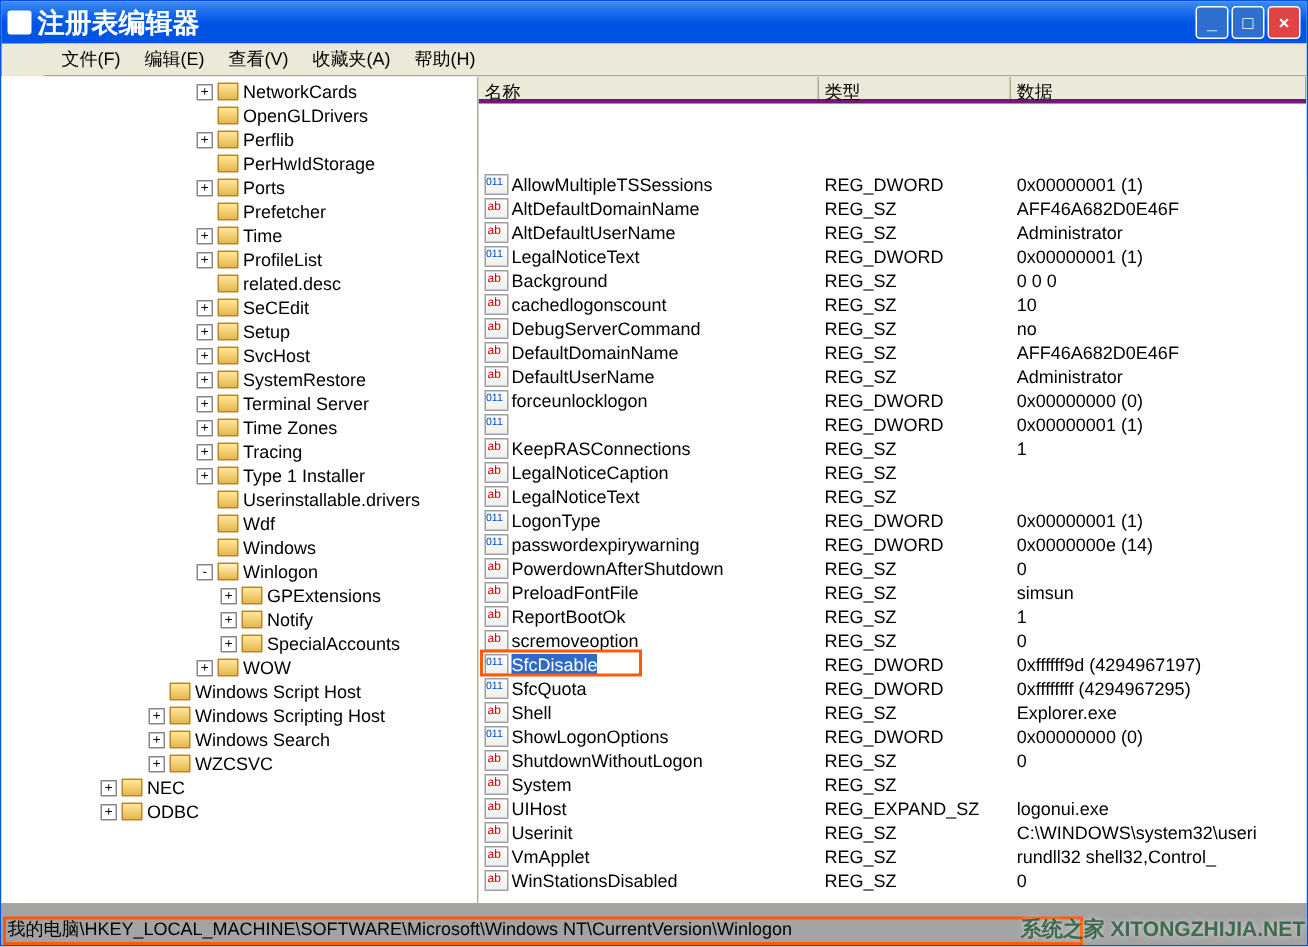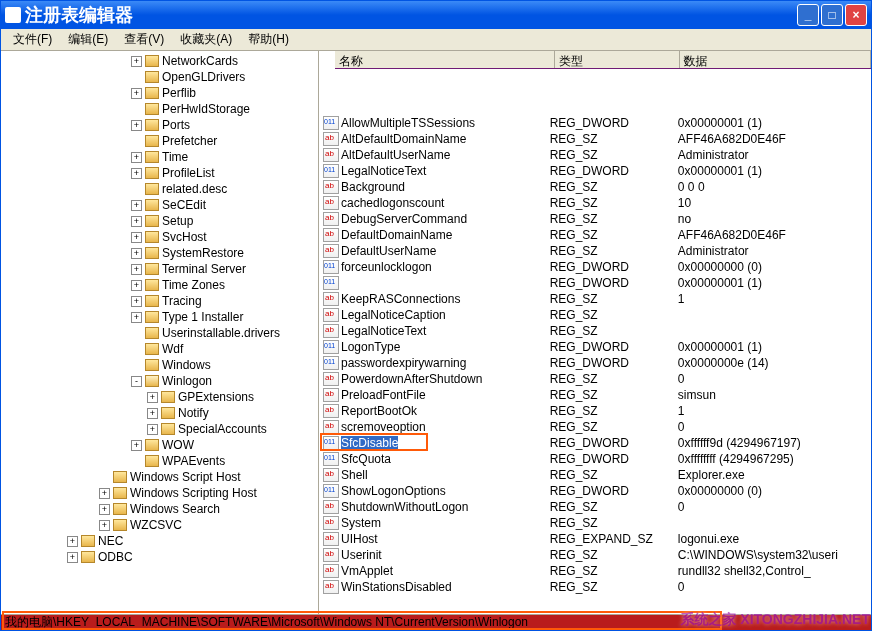--- a/index.html
+++ b/index.html
@@ -6,47 +6,47 @@
 body { font-family: "SimSun", Tahoma, sans-serif; font-size: 12px; background: #ECE9D8; overflow: hidden; width: 872px; height: 631px; }
 .window { width: 872px; height: 631px; display: flex; flex-direction: column; border: 1px solid #0054E3; }
 .titlebar { height: 28px; background: linear-gradient(to bottom, #3B8AF7 0%, #0054E3 50%, #0054E3 100%); display: flex; align-items: center; padding: 0 4px; color: white; }
 .titlebar .icon { width: 16px; height: 16px; background: #fff; margin-right: 4px; display: inline-block; border-radius: 2px; }
 .titlebar .title { font-weight: bold; flex: 1; font-size: 18px; }
 .title-buttons { display: flex; gap: 2px; }
 .tbtn { width: 22px; height: 22px; border: 1px solid white; border-radius: 3px; display: flex; align-items: center; justify-content: center; color: white; font-size: 12px; font-weight: bold; }
 .tbtn.min { background: #2F6FD0; }
 .tbtn.max { background: #2F6FD0; }
 .tbtn.close { background: #E04343; }
-.menubar { height: 22px; background: #ECE9D8; display: flex; align-items: center; padding: 0 4px; border-bottom: 1px solid #ACA899; }
+.menubar { height: 22px; background: #ECE9D8; display: flex; align-items: center; padding: 0 4px; border-bottom: 1px solid #ACA899; margin-left: 28px; }
 .menu-item { padding: 2px 8px; cursor: default; }
 .body-area { flex: 1; display: flex; background: white; overflow: hidden; }
 .tree-pane { width: 318px; overflow: auto; border-right: 1px solid #ACA899; background: white; padding: 2px; }
 .list-pane { flex: 1; display: flex; flex-direction: column; overflow: hidden; }
-.list-header { display: flex; background: #ECE9D8; border-bottom: 1px solid #701a75; height: 18px; margin-left: 16px; }
+.list-header { display: flex; background: #ECE9D8; border-bottom: 3px solid #701a75; height: 18px; }
 .list-header .col { border-right: 1px solid #ACA899; padding: 2px 4px; font-size: 12px; }
 .list-body { flex: 1; overflow: auto; background: white; margin-top: 46px; }
 .tree-row { display: flex; align-items: center; height: 16px; white-space: nowrap; }
 .tree-row .expander { width: 11px; height: 11px; border: 1px solid #888; display: inline-flex; align-items: center; justify-content: center; font-size: 9px; line-height: 9px; margin-right: 3px; cursor: pointer; color: black; background: white; }
 .tree-row .folder { width: 14px; height: 12px; background: linear-gradient(to bottom, #FFE79C, #E8B64C); border: 1px solid #B5872B; margin-right: 3px; display: inline-block; }
 .tree-row .folder.open { background: linear-gradient(to bottom, #FFF2C4, #E8B64C); }
 .tree-row .spacer { display: inline-block; height: 1px; }
 .list-row { display: flex; align-items: center; height: 16px; white-space: nowrap; }
 .list-row .cell { padding: 0 4px; overflow: hidden; text-overflow: ellipsis; }
 .rv-icon { width: 16px; height: 14px; display: inline-block; margin-right: 2px; vertical-align: middle; position: relative; }
 .rv-icon.str { background: linear-gradient(to bottom,#fff,#f0f0f0); border: 1px solid #A0A0A0; }
 .rv-icon.str::after { content: "ab"; font-size: 8px; color: #D00000; position: absolute; left: 1px; top: 0; }
 .rv-icon.dw { background: linear-gradient(to bottom,#fff,#f0f0f0); border: 1px solid #A0A0A0; }
 .rv-icon.dw::after { content: "011"; font-size: 7px; color: #0040D0; position: absolute; left: 0; top: 1px; }
 .selected { background: #316AC5; color: white; }
 .highlight-box-orange { border: 2px solid #FF5A08; position: absolute; pointer-events: none; }
-.statusbar { height: 16px; background: #b91c1c; border-top: 1px solid #ACA899; padding: 2px 4px; display: flex; align-items: center; }
+.statusbar { height: 28px; background: #a3a3a3; border-top: 1px solid #ACA899; padding: 2px 4px; display: flex; align-items: flex-end; }
 .col-name { width: 230px; }
 .col-type { width: 130px; }
 .col-data { width: 200px; }
-.watermark { position: absolute; right: 2px; bottom: 2px; color: #a21caf; opacity: 0.7; font-weight: bold; font-size: 14px; font-family: Arial; pointer-events: none; text-shadow: 0 0 4px rgba(255,255,255,0.8); }
+.watermark { position: absolute; right: 2px; bottom: 2px; color: #14532d; opacity: 0.7; font-weight: bold; font-size: 14px; font-family: Arial; pointer-events: none; text-shadow: 0 0 4px rgba(255,255,255,0.8); }
 </style>
 </head>
 <body>
 
 <div class="window">
   <div class="titlebar">
     <span class="icon"></span>
     <span class="title">注册表编辑器</span>
     <div class="title-buttons">
       <div class="tbtn min">_</div>
@@ -209,26 +209,20 @@
           <span class="folder"></span>
           <span>SpecialAccounts</span>
         </div>
         <div class="tree-row">
           <span class="spacer" style="width: 128px;"></span>
           <span class="expander">+</span>
           <span class="folder"></span>
           <span>WOW</span>
         </div>
         <div class="tree-row">
-          <span class="spacer" style="width: 128px;"></span>
-          <span style="display: inline-block; width: 14px;"></span>
-          <span class="folder"></span>
-          <span>WPAEvents</span>
-        </div>
-        <div class="tree-row">
           <span class="spacer" style="width: 96px;"></span>
           <span style="display: inline-block; width: 14px;"></span>
           <span class="folder"></span>
           <span>Windows Script Host</span>
         </div>
         <div class="tree-row">
           <span class="spacer" style="width: 96px;"></span>
           <span class="expander">+</span>
           <span class="folder"></span>
           <span>Windows Scripting Host</span>

